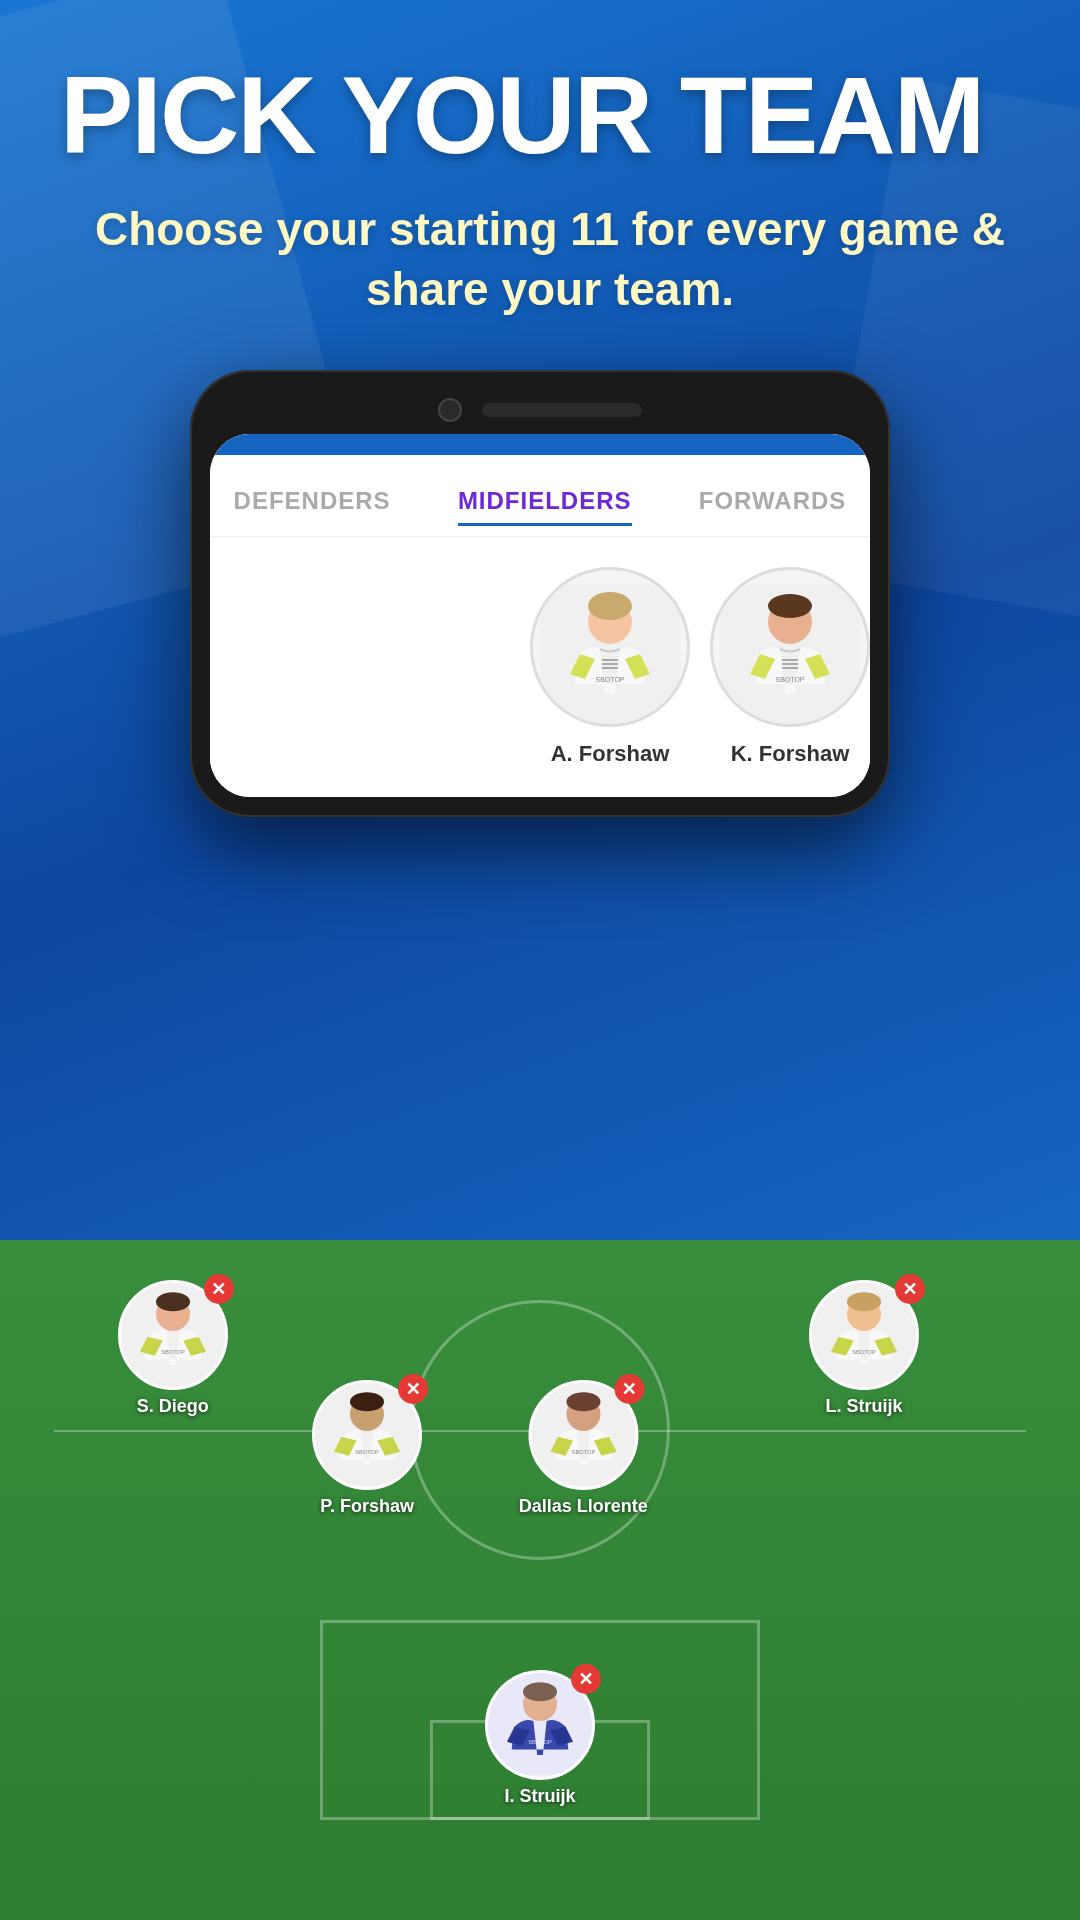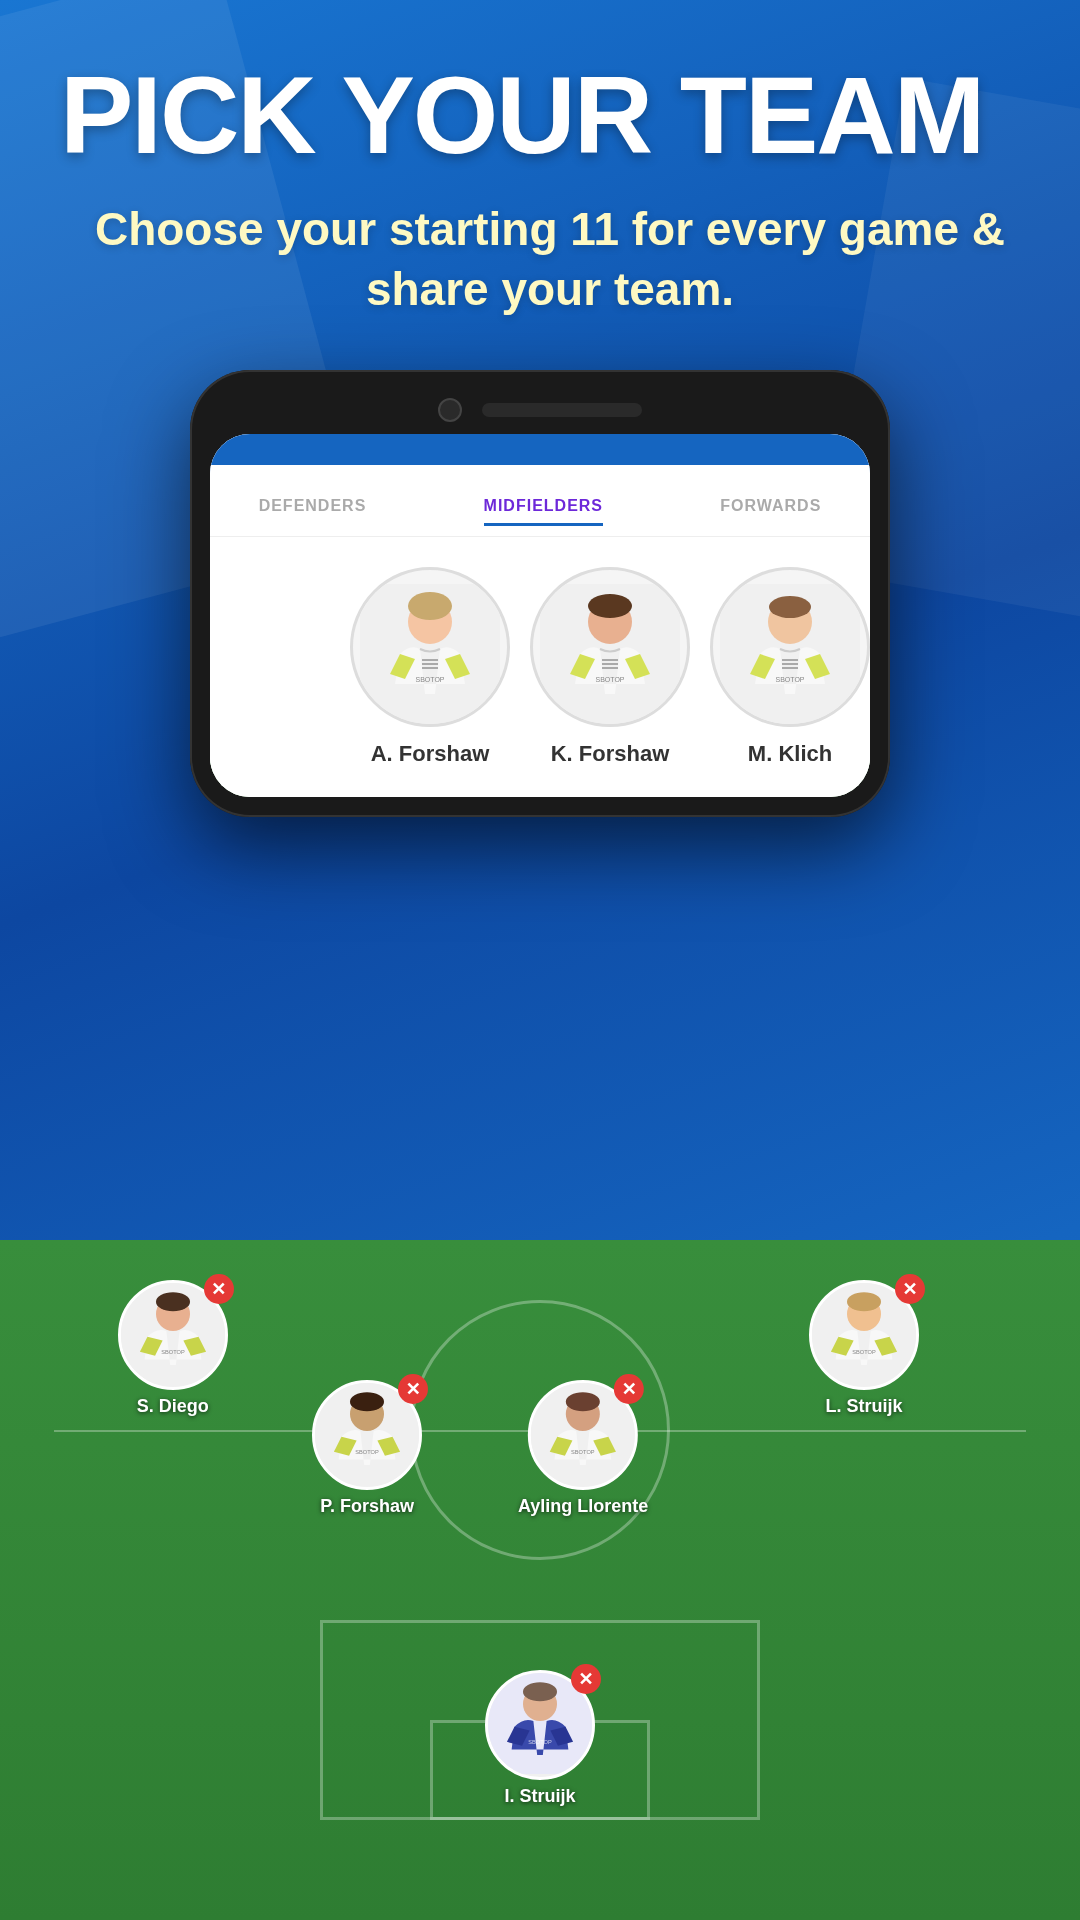--- a/index.html
+++ b/index.html
@@ -249,21 +249,21 @@
 
     
     .position-tabs {
       display: flex;
       justify-content: space-around;
       padding: 24px 20px 10px;
       background: white;
       border-bottom: 1px solid #eee;
     }
     .tab-item {
-      font-size: 16px;
+      font-size: 24px;
       font-weight: 700;
       text-transform: uppercase;
       letter-spacing: 1px;
       padding: 8px 0;
       cursor: pointer;
     }
     .tab-item.active {
       color: #6d28d9;
       border-bottom: 3px solid #1565C0;
     }
@@ -451,39 +451,20 @@
                 <rect x="62" y="79" width="16" height="2" fill="#aaa"></rect>
                 <rect x="62" y="83" width="16" height="2" fill="#aaa"></rect>
                 <text x="70" y="98" text-anchor="middle" font-size="7" fill="#888">SBOTOP</text>
                 <path d="M40 70 L30 90 L45 95 L55 75" fill="#d4e157"></path>
                 <path d="M100 70 L110 90 L95 95 L85 75" fill="#d4e157"></path>
               </svg>
             </div>
             <div class="player-name">K. Forshaw</div>
           </div>
 
-          <div class="player-card">
-            <div class="player-photo">
-              <svg width="140" height="140" viewBox="0 0 140 140" xmlns="http://www.w3.org/2000/svg">
-                <rect width="140" height="140" fill="#f0f0f0"></rect>
-                <circle cx="70" cy="38" r="22" fill="#f0c5a0"></circle>
-
-                <ellipse cx="70" cy="23" rx="21" ry="11" fill="#8a6040"></ellipse>
-                <path d="M40 70 Q50 60 60 65 L65 110 L75 110 L80 65 Q90 60 100 70 L105 100 L35 100 Z" fill="#f8f8f8"></path>
-                <path d="M60 65 Q70 70 80 65" stroke="#ccc" stroke-width="2" fill="none"></path>
-                <rect x="62" y="75" width="16" height="2" fill="#aaa"></rect>
-                <rect x="62" y="79" width="16" height="2" fill="#aaa"></rect>
-                <rect x="62" y="83" width="16" height="2" fill="#aaa"></rect>
-                <text x="70" y="98" text-anchor="middle" font-size="7" fill="#888">SBOTOP</text>
-                <path d="M40 70 L30 90 L45 95 L55 75" fill="#d4e157"></path>
-                <path d="M100 70 L110 90 L95 95 L85 75" fill="#d4e157"></path>
-              </svg>
-            </div>
-            <div class="player-name">M. Klich</div>
-          </div>
         </div>
       </div>
 
     </div>
 
   </div>
 </div>
 
 <div style="position:absolute; bottom: 0; left: 0; right: 0; height: 680px; background: linear-gradient(180deg, #388E3C 0%, #2E7D32 100%); z-index: 1; overflow: hidden;">
 
@@ -536,21 +517,21 @@
           <circle cx="55" cy="36" r="18" fill="#d4a080"></circle>
           <ellipse cx="55" cy="23" rx="18" ry="10" fill="#6a4030"></ellipse>
           <path d="M28 60 Q38 50 48 54 L52 90 L58 90 L62 54 Q72 50 82 60 L85 84 L25 84 Z" fill="#f8f8f8"></path>
           <text x="55" y="78" text-anchor="middle" font-size="6" fill="#888">SBOTOP</text>
           <path d="M28 60 L20 76 L36 80 L44 64" fill="#c8d44a"></path>
           <path d="M82 60 L90 76 L74 80 L66 64" fill="#c8d44a"></path>
         </svg>
       </div>
       <div class="remove-btn">✕</div>
     </div>
-    <span class="pitch-player-name">Ayling Llorente</span>
+    <span class="pitch-player-name">Dallas Llorente</span>
   </div>
 
   <div style="position:absolute; left:80%; top:40px; transform:translateX(-50%); display:flex; flex-direction:column; align-items:center;">
     <div style="position:relative;">
       <div style="width:110px; height:110px; border-radius:50%; background:#f0f0f0; border:3px solid white; overflow:hidden; display:flex; align-items:flex-end; justify-content:center;">
         <svg width="110" height="110" viewBox="0 0 110 110">
           <rect width="110" height="110" fill="#f0f0f0"></rect>
           <circle cx="55" cy="36" r="18" fill="#f0c090"></circle>
           <ellipse cx="55" cy="23" rx="18" ry="10" fill="#c8a060"></ellipse>
           <path d="M28 60 Q38 50 48 54 L52 90 L58 90 L62 54 Q72 50 82 60 L85 84 L25 84 Z" fill="#f8f8f8"></path>

